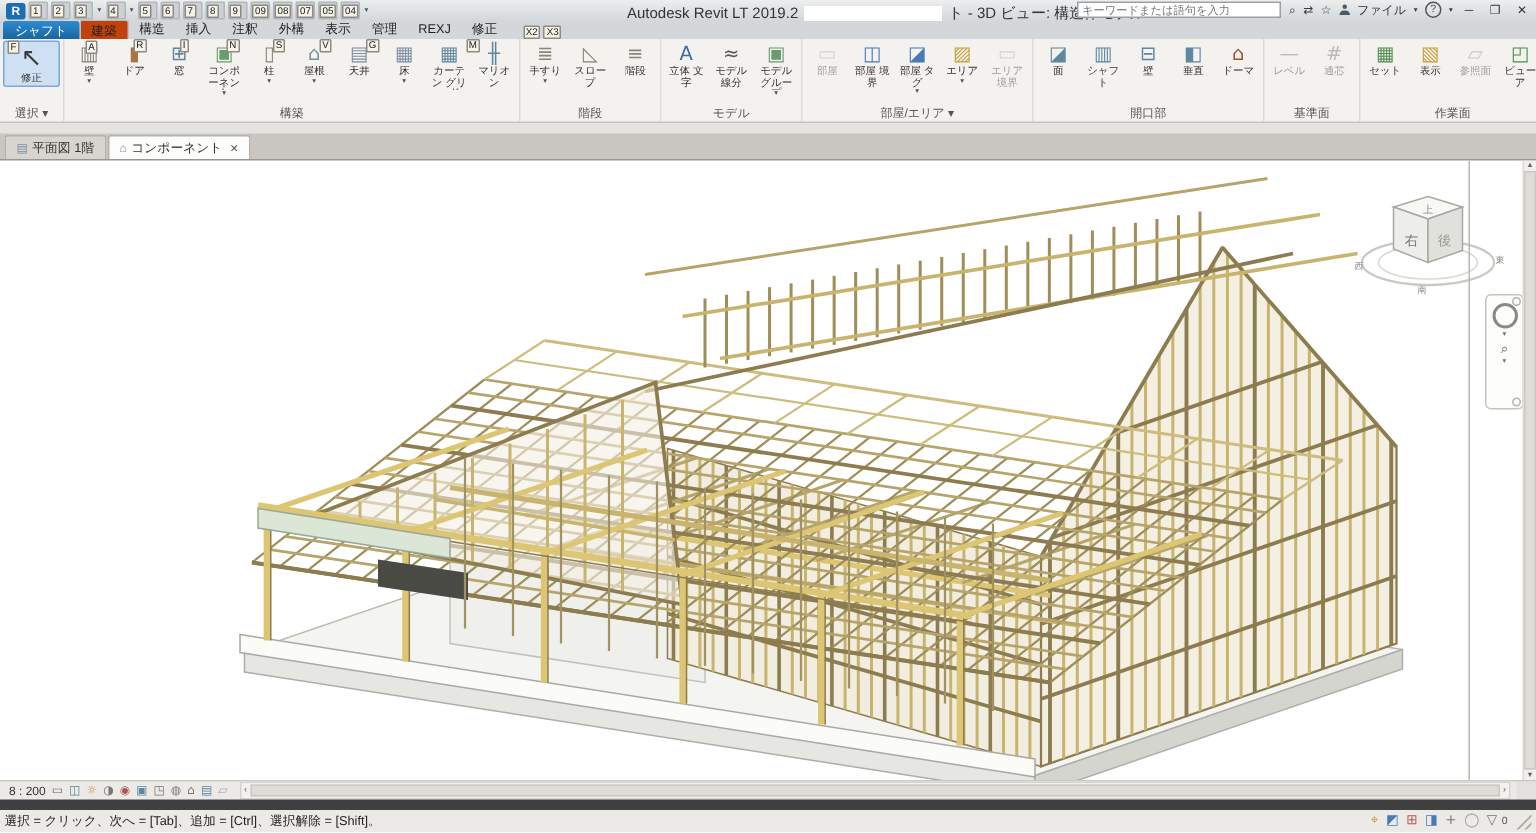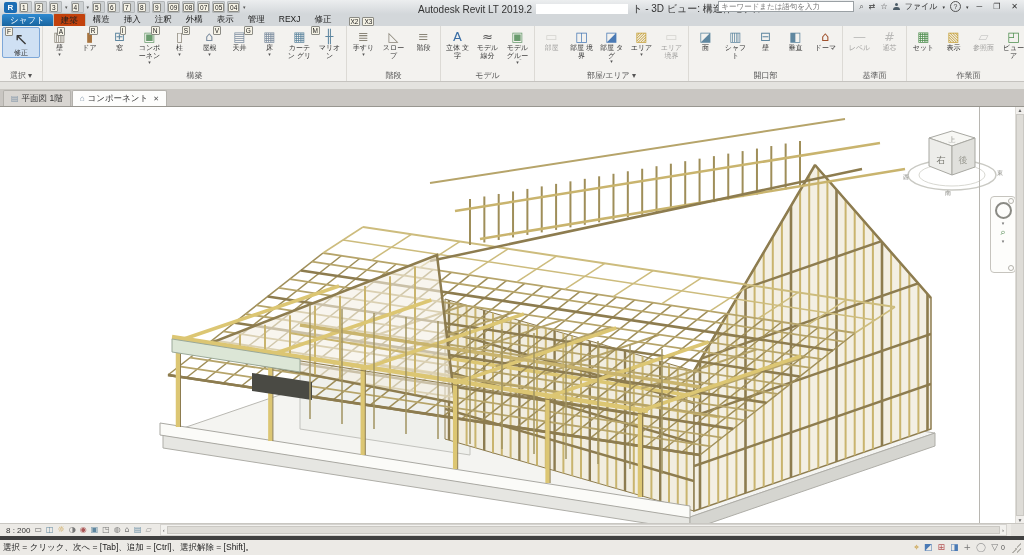--- a/index.html
+++ b/index.html
@@ -83,21 +83,21 @@
   .vcbrow{height:12px;background:#eceae6;border-top:1px solid #c9c7c2;display:flex;align-items:center;
           gap:4px;padding-left:6px;font-size:8px;flex:0 0 auto}
   .scale{color:#333;white-space:nowrap}
   .vicon{font-size:8px;line-height:10px;font-family:"DejaVu Sans",sans-serif}
   .hscroll{flex:1;height:10px;background:#f2f1ee;border:1px solid #d5d3cf;display:flex;
            align-items:center;margin-left:4px;font-size:6px;color:#555}
   .harrow{padding:0 2px}
   .hthumb{flex:1;height:6px;background:#dedcd7;border:1px solid #cac8c3}
   .corner{width:13px;height:12px;background:#e4e2de}
   
-  .statusbar{height:15px;background:#eceae6;border-top:4px solid #404040;display:flex;
+  .statusbar{height:15px;background:#eceae6;border-top:7px solid #404040;display:flex;
              align-items:center;font-size:8.5px;color:#222;padding:0 3px;gap:6px;flex:0 0 auto}
   .stext{white-space:nowrap}
   .sspacer{flex:1}
   .sico{font-size:9px;line-height:11px;font-family:"DejaVu Sans",sans-serif}
   .fcount{font-size:7px;color:#555;margin-left:-3px}
   .grip{width:10px;height:10px;background:
         linear-gradient(135deg,transparent 50%,#b5b3ad 50%,#b5b3ad 60%,transparent 60%,transparent 75%,#b5b3ad 75%,#b5b3ad 85%,transparent 85%)}
 </style>
 </head>
 <body>

